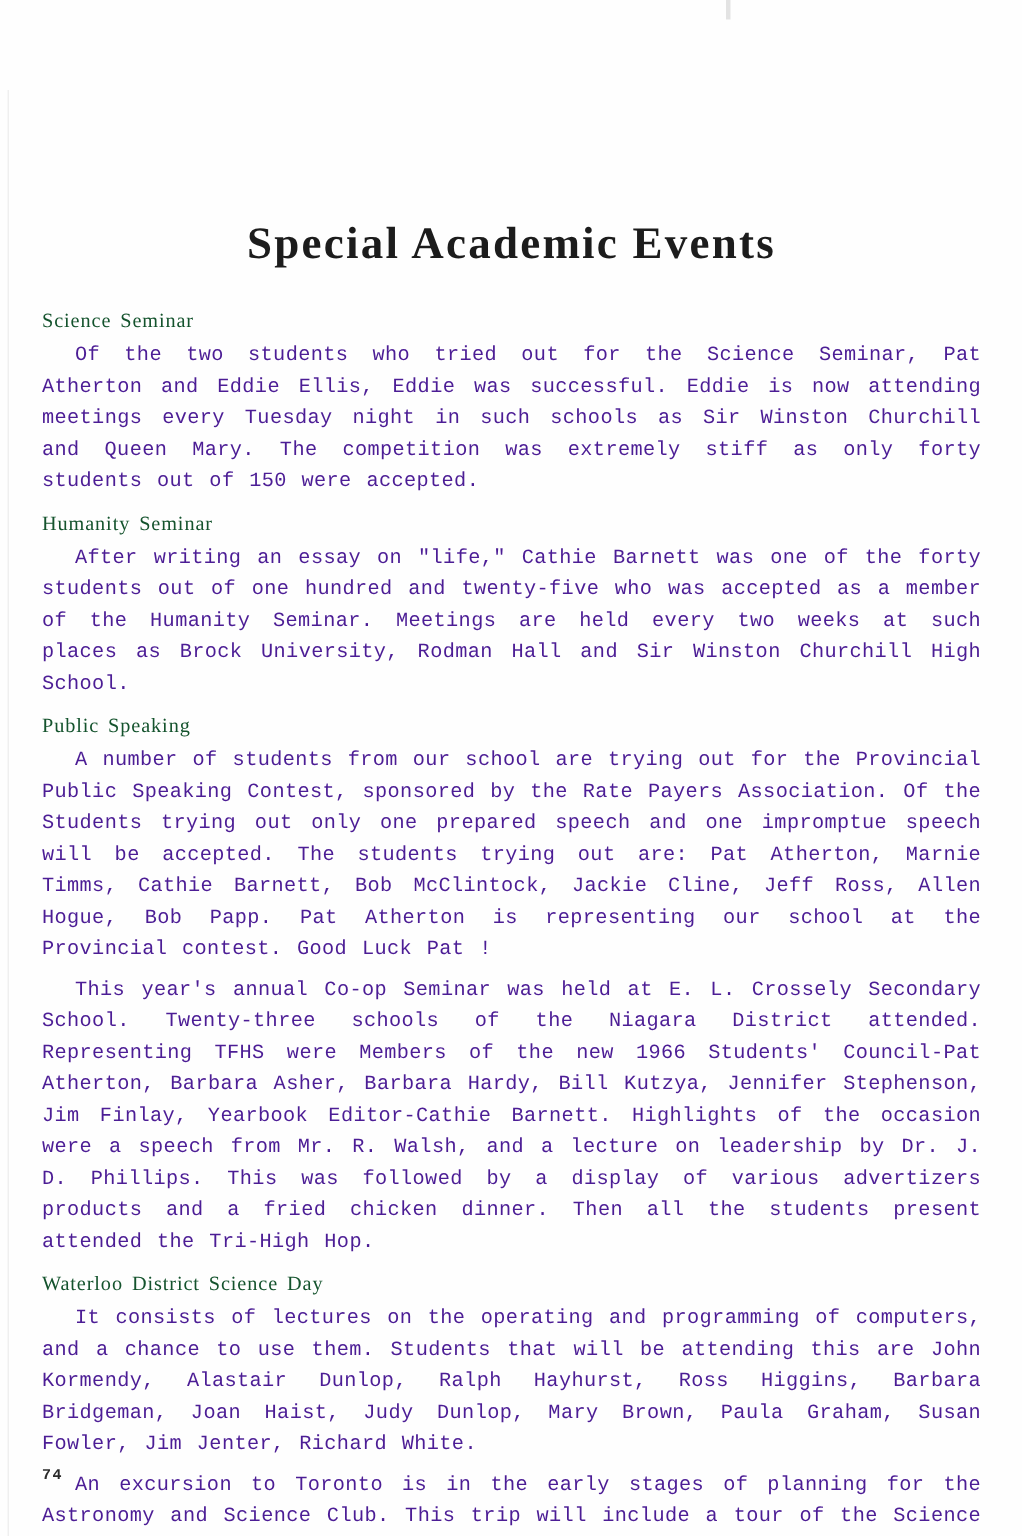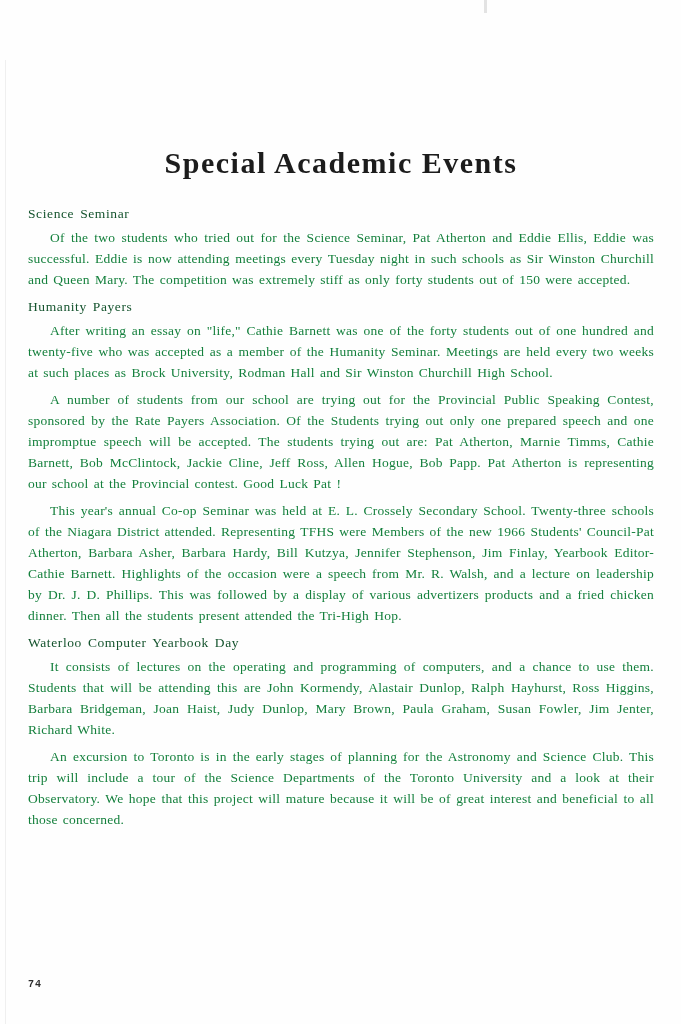--- a/index.html
+++ b/index.html
@@ -57,22 +57,23 @@
     line-height: 13px;
     margin: 10px 0 7px 0;
   }
   .section-body {
     font-size: 13.5px;
     line-height: 21px;
     letter-spacing: 0.25px;
     word-spacing: 1.5px;
     text-align: justify;
     text-indent: 22px;
-    color: #15803d;
+    color: #4c1d95;
     margin: 0 0 6px 0;
+    font-family: Liberation Mono, monospace;
   }
   .page-number {
     position: absolute;
     left: 28px;
     top: 979px;
     font-family: Liberation Mono, monospace;
     font-size: 10px;
     font-weight: 700;
     letter-spacing: 1px;
     color: #2b2b2b;
@@ -89,35 +90,36 @@
   <div class="content">
 
     <h1 class="doc-title">Special Academic Events</h1>
 
     <div class="section">
       <h2 class="section-heading">Science Seminar</h2>
       <p class="section-body">Of the two students who tried out for the Science Seminar, Pat Atherton and Eddie Ellis, Eddie was successful. Eddie is now attending meetings every Tuesday night in such schools as Sir Winston Churchill and Queen Mary. The competition was extremely stiff as only forty students out of 150 were accepted.</p>
     </div>
 
     <div class="section">
-      <h2 class="section-heading">Humanity Payers</h2>
+      <h2 class="section-heading">Humanity Seminar</h2>
       <p class="section-body">After writing an essay on "life," Cathie Barnett was one of the forty students out of one hundred and twenty-five who was accepted as a member of the Humanity Seminar. Meetings are held every two weeks at such places as Brock University, Rodman Hall and Sir Winston Churchill High School.</p>
     </div>
 
 
     <div class="section">
+      <h2 class="section-heading">Public Speaking</h2>
       <p class="section-body">A number of students from our school are trying out for the Provincial Public Speaking Contest, sponsored by the Rate Payers Association. Of the Students trying out only one prepared speech and one impromptue speech will be accepted. The students trying out are: Pat Atherton, Marnie Timms, Cathie Barnett, Bob McClintock, Jackie Cline, Jeff Ross, Allen Hogue, Bob Papp. Pat Atherton is representing our school at the Provincial contest. Good Luck Pat !</p>
     </div>
 
     <div class="section">
       <p class="section-body">This year's annual Co-op Seminar was held at E. L. Crossely Secondary School. Twenty-three schools of the Niagara District attended. Representing TFHS were Members of the new 1966 Students' Council-Pat Atherton, Barbara Asher, Barbara Hardy, Bill Kutzya, Jennifer Stephenson, Jim Finlay, Yearbook Editor-Cathie Barnett. Highlights of the occasion were a speech from Mr. R. Walsh, and a lecture on leadership by Dr. J. D. Phillips. This was followed by a display of various advertizers products and a fried chicken dinner. Then all the students present attended the Tri-High Hop.</p>
     </div>
 
     <div class="section">
-      <h2 class="section-heading">Waterloo Computer Yearbook Day</h2>
+      <h2 class="section-heading">Waterloo District Science Day</h2>
       <p class="section-body">It consists of lectures on the operating and programming of computers, and a chance to use them. Students that will be attending this are John Kormendy, Alastair Dunlop, Ralph Hayhurst, Ross Higgins, Barbara Bridgeman, Joan Haist, Judy Dunlop, Mary Brown, Paula Graham, Susan Fowler, Jim Jenter, Richard White.</p>
     </div>
 
     <div class="section">
       <p class="section-body">An excursion to Toronto is in the early stages of planning for the Astronomy and Science Club. This trip will include a tour of the Science Departments of the Toronto University and a look at their Observatory. We hope that this project will mature because it will be of great interest and beneficial to all those concerned.</p>
     </div>
 
   </div>
 
   <div class="page-number">74</div>

